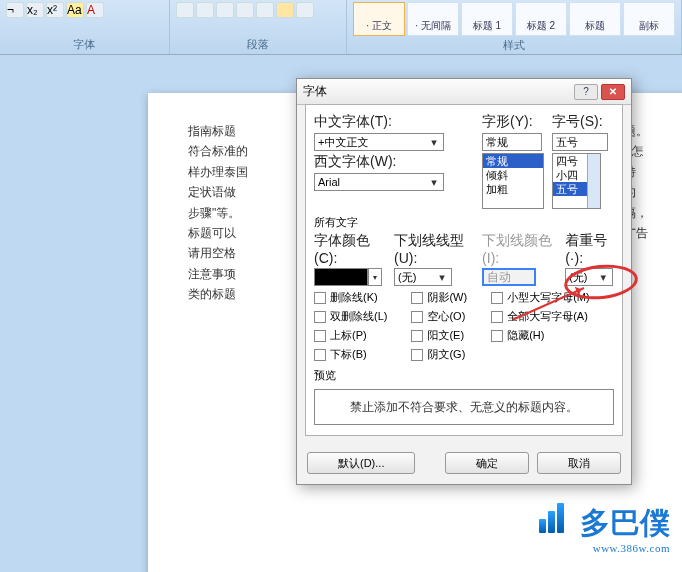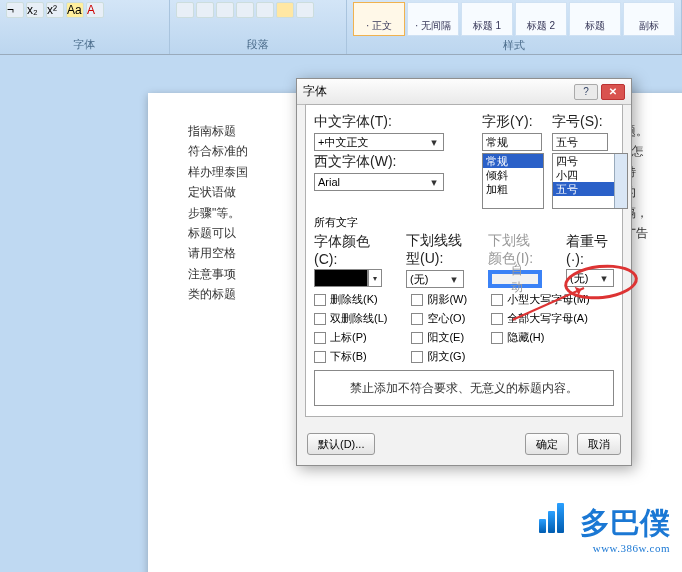--- a/index.html
+++ b/index.html
@@ -36,44 +36,44 @@
 .tab.inactive { background:#e8e8e8; }
 .tabpanel { margin:0 8px 8px; background:#fff; border:1px solid #b0b0b0; padding:8px 8px 10px; position:relative; margin-top:-1px;}
 .lbl { font-size:14px; color:#222;}
 .combo { height:18px; border:1px solid #888; background:#fff; font-size:11px; display:flex; align-items:center; justify-content:space-between; padding:0 3px;}
 .combo .dd { width:12px; text-align:center; color:#333; }
 .fi-top { display:flex; gap:8px; }
 .col { display:flex; flex-direction:column; gap:2px;}
 .listbox { border:1px solid #888; background:#fff; height:56px; font-size:11px; overflow:hidden;}
 .listbox .opt { padding:0 3px; line-height:14px; }
 .listbox .sel { background:#2a60c8; color:#fff;}
-.listbox.font-size { width:76px; }
+.listbox.font-size { width:49px; }
 .listbox.font-size-edge { position:relative;}
 .listbox.font-size-edge::after { content:""; position:absolute; right:0; top:0; width:12px; height:100%; background:#d9e6f5; border-left:1px solid #9ab;}
 .group-title { font-size:11px; margin:6px 0 2px; }
-.allfont-row { display:flex; gap:24px; align-items:center;}
+.allfont-row { display:flex; gap:12px; align-items:center;}
 .swatch { width:54px; height:18px; border:1px solid #888; background:#000; }
 .dropdown-tiny { border:1px solid #888; background:#fff; width:14px; height:18px; display:flex; align-items:center; justify-content:center;}
 .ddarrow { font-size:8px; color:#333;}
 .ul-combo { width:58px;}
-.colorbox { width:54px; height:18px; border:4px solid #3b82f6; background:#f2f2f2; display:flex; align-items:center; padding:0 19px; color:#999;}
+.colorbox { width:54px; height:18px; border:2px solid #3b82f6; background:#f2f2f2; display:flex; align-items:center; padding:0 3px; color:#999;}
 .emph-combo { width:48px;}
 .redcircle { position:absolute; right:-16px; top:160px; width:74px; height:34px; border:3px solid #d33; border-radius:50%; transform:rotate(-6deg); pointer-events:none;}
 .arrow { position:absolute; right:38px; top:182px; width:78px; height:2px; background:#d33; transform:rotate(-24deg); transform-origin:right center; pointer-events:none;}
 .arrow::after { content:""; position:absolute; right:-2px; top:-4px; border:5px solid transparent; border-left-color:#d33;}
 
 .effects { display:flex; gap:24px; margin-top:4px; }
 .effects .ecol { display:flex; flex-direction:column; gap:4px;}
 .chk { display:flex; align-items:center; gap:4px; font-size:11px;}
 .chkbox { width:12px; height:12px; border:1px solid #888; background:#fff;}
 
 .preview-box { border:1px solid #888; background:#fff; height:36px; margin-top:6px; display:flex; align-items:center; justify-content:center; font-size:12px; color:#333;}
 
 .dlg-btns { display:flex; justify-content:space-between; padding:8px 10px 10px; background:#f2f2f2;}
-.btn { height:22px; padding:0 10px; font-size:11px; background:linear-gradient(#fdfdfd,#e3e3e3); border:1px solid #999; border-radius:3px;}
+.btn { height:22px; padding:0 30px; font-size:11px; background:linear-gradient(#fdfdfd,#e3e3e3); border:1px solid #999; border-radius:3px;}
 
 
 .wm-logo { position:absolute; right:12px; bottom:18px; font-family:"Microsoft YaHei"; }
 .wm-main { font-size:30px; font-weight:800; color:#1b78d4; display:flex; align-items:baseline; gap:14px;}
 .wm-bars { display:inline-flex; gap:2px; align-items:flex-end; margin-right:2px;}
 .wm-bars span { width:7px; background:linear-gradient(#2aa0ff,#005cb0); display:inline-block; border-radius:1px;}
 .wm-url { color:#1b78d4; font-size:11px; text-align:right; margin-top:-2px; letter-spacing:.5px;}
 .wm-bubble { position:absolute; right:60px; bottom:100px; width:110px; height:36px; border-radius:8px; background:rgba(255,255,255,.25); display:flex; align-items:center; justify-content:center; color:#fff; opacity:.25; font-size:15px; gap:6px;}
 .wm-bubble .ring { width:16px;height:16px;border:2px solid #fff;border-radius:50%;}
 </style>
@@ -307,20 +307,21 @@
             <span class="chkbox"></span>
             <span>全部大写字母(A)</span>
           </label>
         <label class="chk">
             <span class="chkbox"></span>
             <span>隐藏(H)</span>
           </label>
       </div>
     </div>
 
+    <div class="group-title">预览</div>
     <div class="preview-box">
         <span>禁止添加不符合要求、无意义的标题内容。</span>
       </div>
   </div>
 
   <div class="dlg-btns">
     <button class="btn">默认(D)...</button>
     <div style="display:flex; gap:8px;justify-content:flex-end;">
       <button class="btn">确定</button>
       <button class="btn">取消</button>

